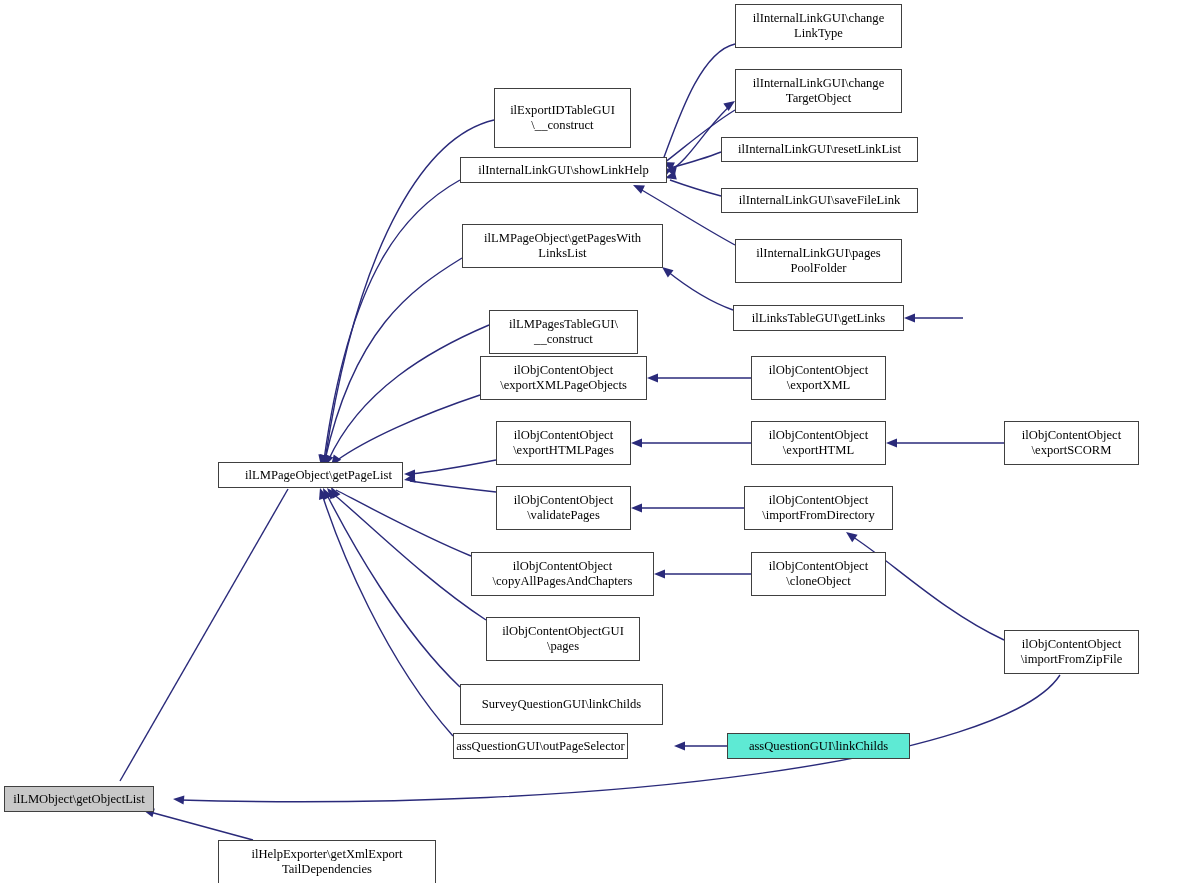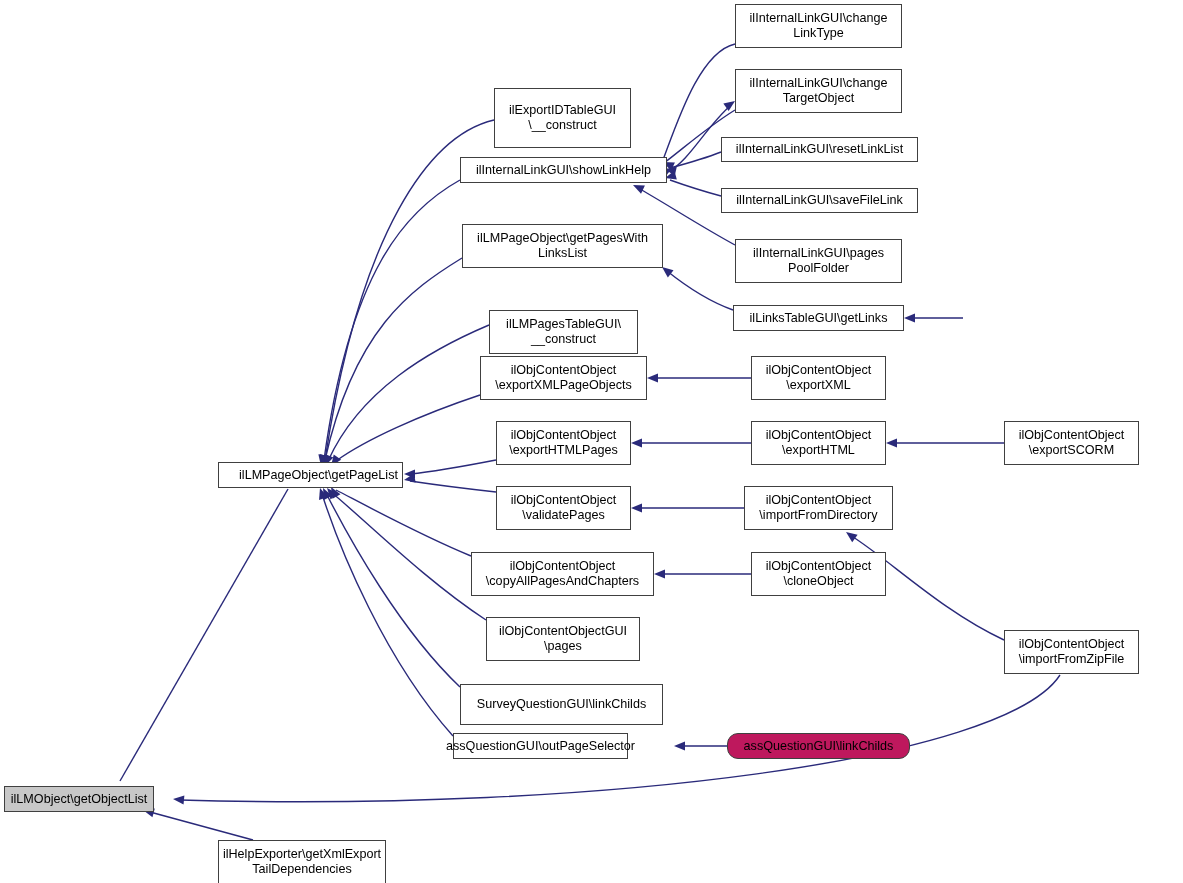--- a/index.html
+++ b/index.html
@@ -1,21 +1,21 @@
 <!DOCTYPE html>
 <html><head>
 <meta charset="utf-8">
 <title>Call Graph</title>
 <style>
   html,body{margin:0;padding:0;background:#ffffff;}
   #canvas{
     position:relative;
     width:1183px;height:883px;
     background:#ffffff;
-    font-family:Liberation Sans, sans-serif;
+    font-family:Liberation Serif, serif;
     overflow:hidden;
   }
   #edges{position:absolute;left:0;top:0;width:1183px;height:883px;}
   .node{
     position:absolute;
     box-sizing:border-box;
     border:1px solid #404040;
     background:#ffffff;
     color:#000000;
     font-size:12.6px;
@@ -128,17 +128,17 @@
     <div class="node" style="left: 471px; top: 552px; width: 183px; height: 44px; border-color: rgb(64, 64, 64); background: rgb(255, 255, 255); color: rgb(0, 0, 0);">ilObjContentObject
 \copyAllPagesAndChapters</div>
     <div class="node" style="left: 751px; top: 552px; width: 135px; height: 44px; border-color: rgb(64, 64, 64); background: rgb(255, 255, 255); color: rgb(0, 0, 0);">ilObjContentObject
 \cloneObject</div>
     <div class="node" style="left: 486px; top: 617px; width: 154px; height: 44px; border-color: rgb(64, 64, 64); background: rgb(255, 255, 255); color: rgb(0, 0, 0);">ilObjContentObjectGUI
 \pages</div>
     <div class="node" style="left: 1004px; top: 630px; width: 135px; height: 44px; border-color: rgb(64, 64, 64); background: rgb(255, 255, 255); color: rgb(0, 0, 0);">ilObjContentObject
 \importFromZipFile</div>
     <div class="node" style="left: 460px; top: 684px; width: 203px; height: 41px; border-color: rgb(64, 64, 64); background: rgb(255, 255, 255); color: rgb(0, 0, 0);">SurveyQuestionGUI\linkChilds</div>
     <div class="node" style="left: 453px; top: 733px; width: 175px; height: 26px; border-color: rgb(64, 64, 64); background: rgb(255, 255, 255); color: rgb(0, 0, 0);">assQuestionGUI\outPageSelector</div>
-    <div class="node" style="left: 727px; top: 733px; width: 183px; height: 26px; border-color: rgb(64, 64, 64); background: #be185d; color: rgb(0, 0, 0); border-radius: 11px;">assQuestionGUI\linkChilds</div>
+    <div class="node" style="left: 727px; top: 733px; width: 183px; height: 26px; border-color: rgb(64, 64, 64); background: #5eead4; color: rgb(0, 0, 0);">assQuestionGUI\linkChilds</div>
     <div class="node highlight" style="left: 4px; top: 786px; width: 150px; height: 26px; border-color: rgb(64, 64, 64); background: rgb(200, 200, 200); color: rgb(0, 0, 0);">ilLMObject\getObjectList</div>
-    <div class="node" style="left: 218px; top: 840px; width: 168px; height: 44px; border-color: rgb(64, 64, 64); background: rgb(255, 255, 255); color: rgb(0, 0, 0);">ilHelpExporter\getXmlExport
+    <div class="node" style="left: 218px; top: 840px; width: 218px; height: 44px; border-color: rgb(64, 64, 64); background: rgb(255, 255, 255); color: rgb(0, 0, 0);">ilHelpExporter\getXmlExport
 TailDependencies</div>
   </div>
 
 </body></html>

